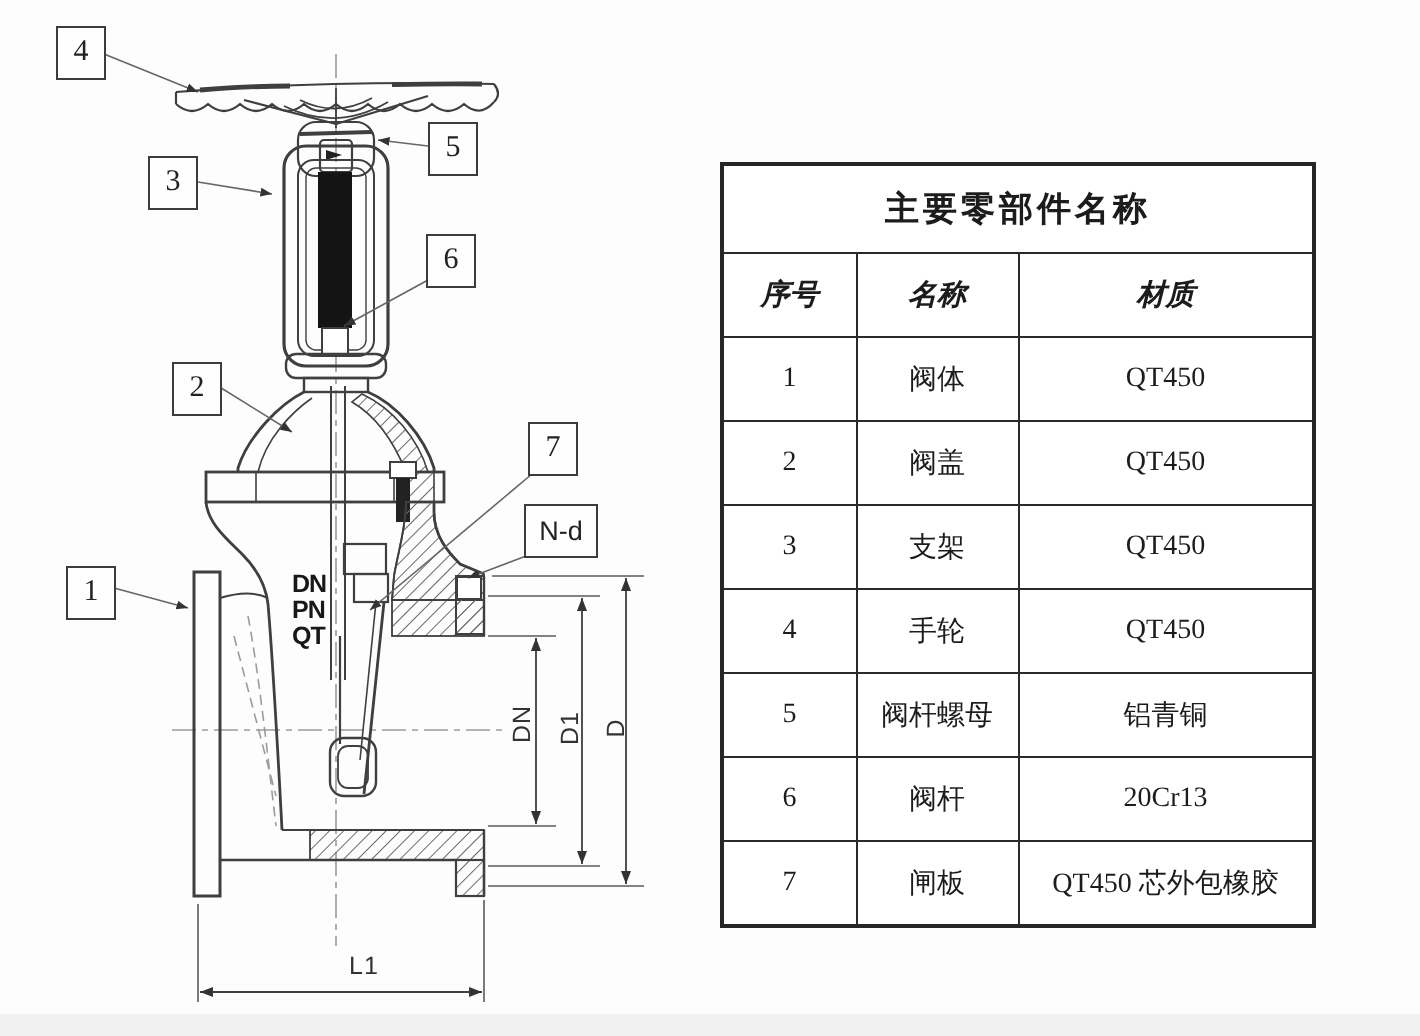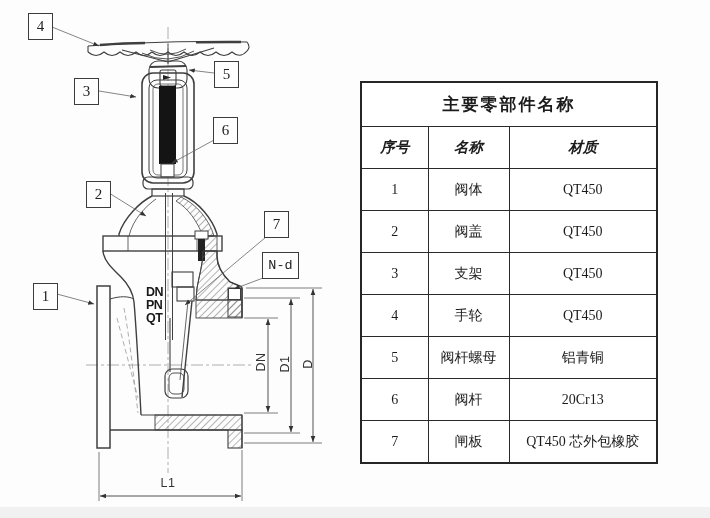--- a/index.html
+++ b/index.html
@@ -7,21 +7,21 @@
     position:relative;width:710px;height:518px;background:#fdfdfd;
     font-family:"Liberation Serif", serif;color:#1f1f1f;overflow:hidden;
   }
   svg{position:absolute;left:0;top:0;}
   
   .callout{
     position:absolute;width:23px;height:25px;border:1.2px solid #3c3c3c;
     background:#fefefe;display:flex;align-items:center;justify-content:center;
     font-size:15px;font-family:"Liberation Serif",serif;color:#222;
   }
-  .callout.wide{width:35px;font-size:13.5px;font-family:Liberation Mono, monospace;}
+  .callout.wide{width:35px;font-size:13.5px;font-family:Liberation Sans, sans-serif;}
   
   .dimlabel{
     position:absolute;width:40px;height:14px;display:flex;align-items:center;justify-content:center;
     font-family:"Liberation Sans",sans-serif;font-size:12.5px;color:#333;letter-spacing:0.5px;
   }
   .dimlabel.vert{transform:rotate(-90deg);}
   
   .marking{
     position:absolute;left:146px;top:286px;width:30px;
     font-family:"Liberation Sans",sans-serif;font-weight:700;font-size:12.5px;
@@ -186,21 +186,21 @@
   <div class="callout" style="left:214px;top:61px;">5</div>
   <div class="callout" style="left:213px;top:117px;">6</div>
   <div class="callout" style="left:86px;top:181px;">2</div>
   <div class="callout" style="left:264px;top:211px;">7</div>
   <div class="callout" style="left:33px;top:283px;">1</div>
   <div class="callout wide" style="left:262px;top:252px;">N-d</div>
 
   <div class="dimlabel vert" style="left:241px;top:355px;">DN</div>
   <div class="dimlabel vert" style="left:265px;top:357px;">D1</div>
   <div class="dimlabel vert" style="left:288px;top:357px;">D</div>
-  <div class="dimlabel" style="left:148px;top:476px;">L1</div>
+  <div class="dimlabel" style="left:162px;top:476px;">L1</div>
 
   <div class="marking">
     <span>DN</span>
     <span>PN</span>
     <span>QT</span>
   </div>
 
   <div class="parts-table-wrap">
     <table class="parts">
       <colgroup>

